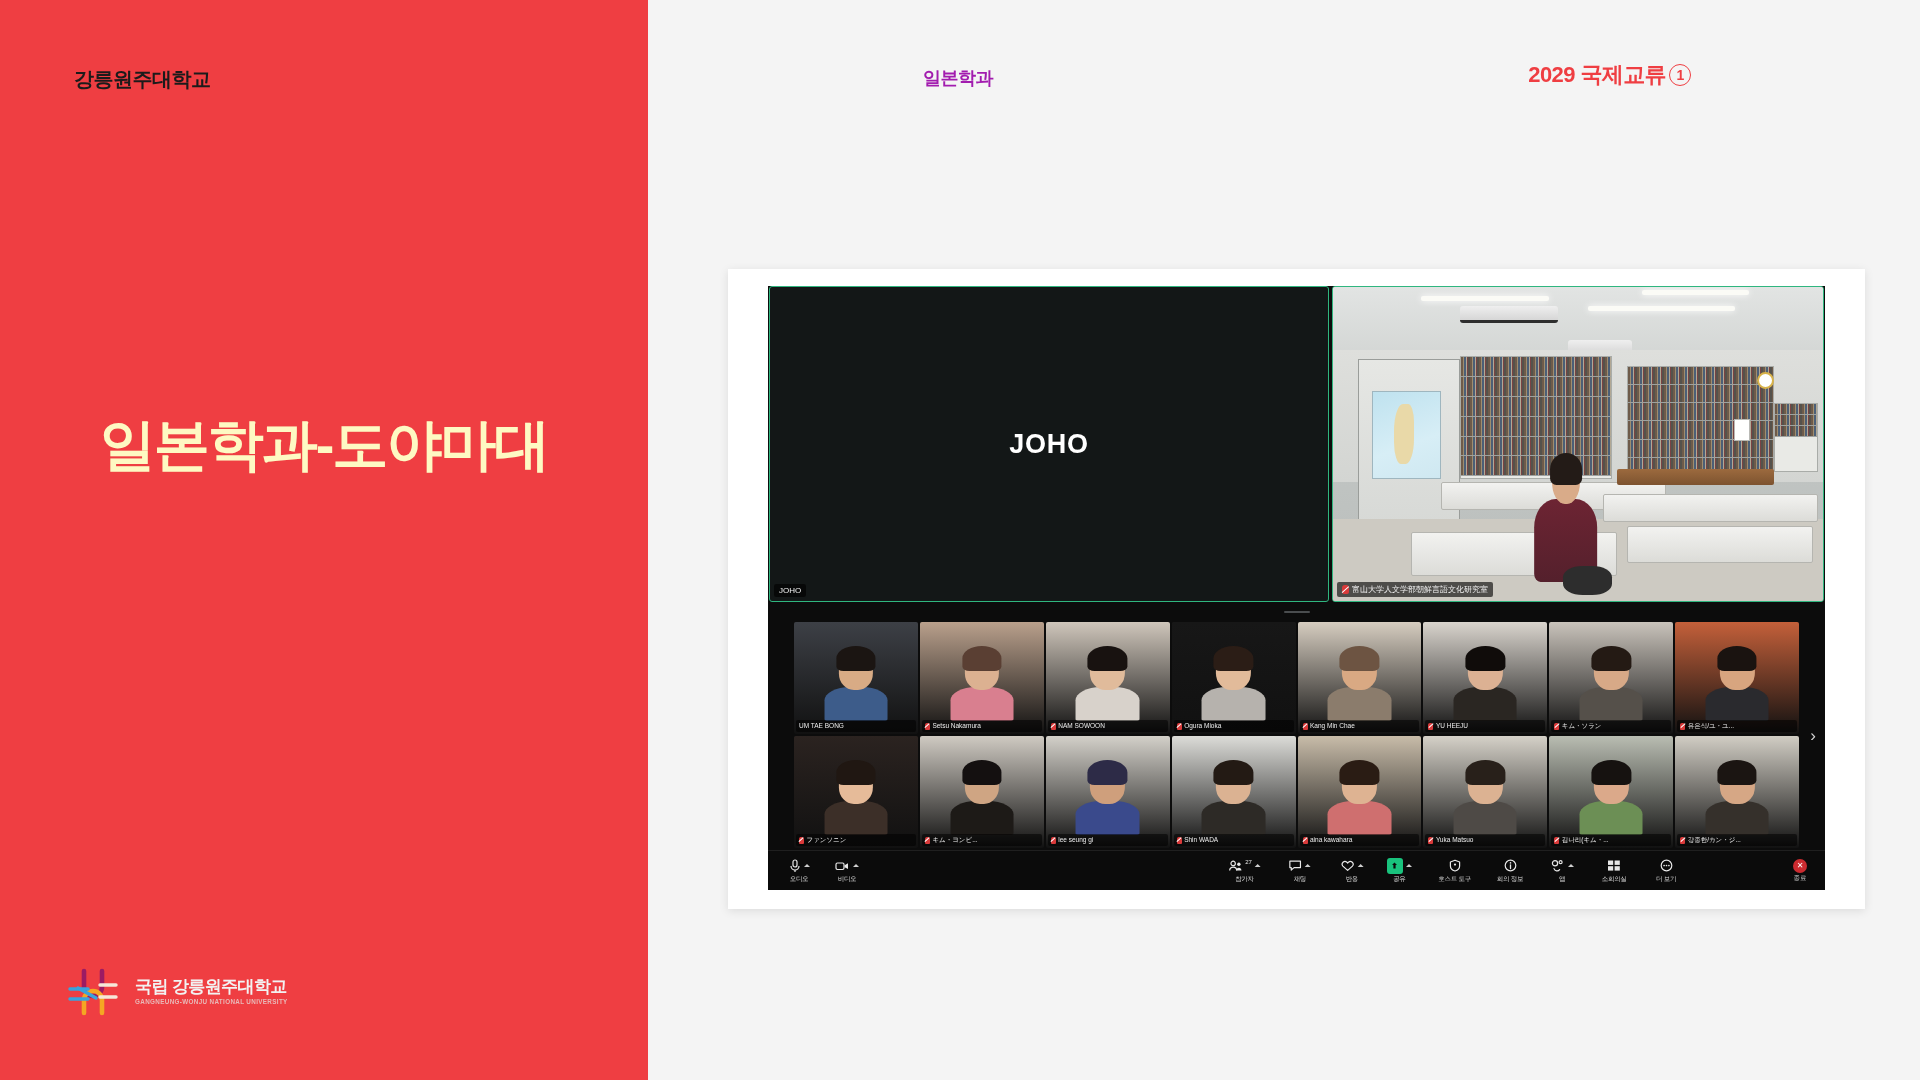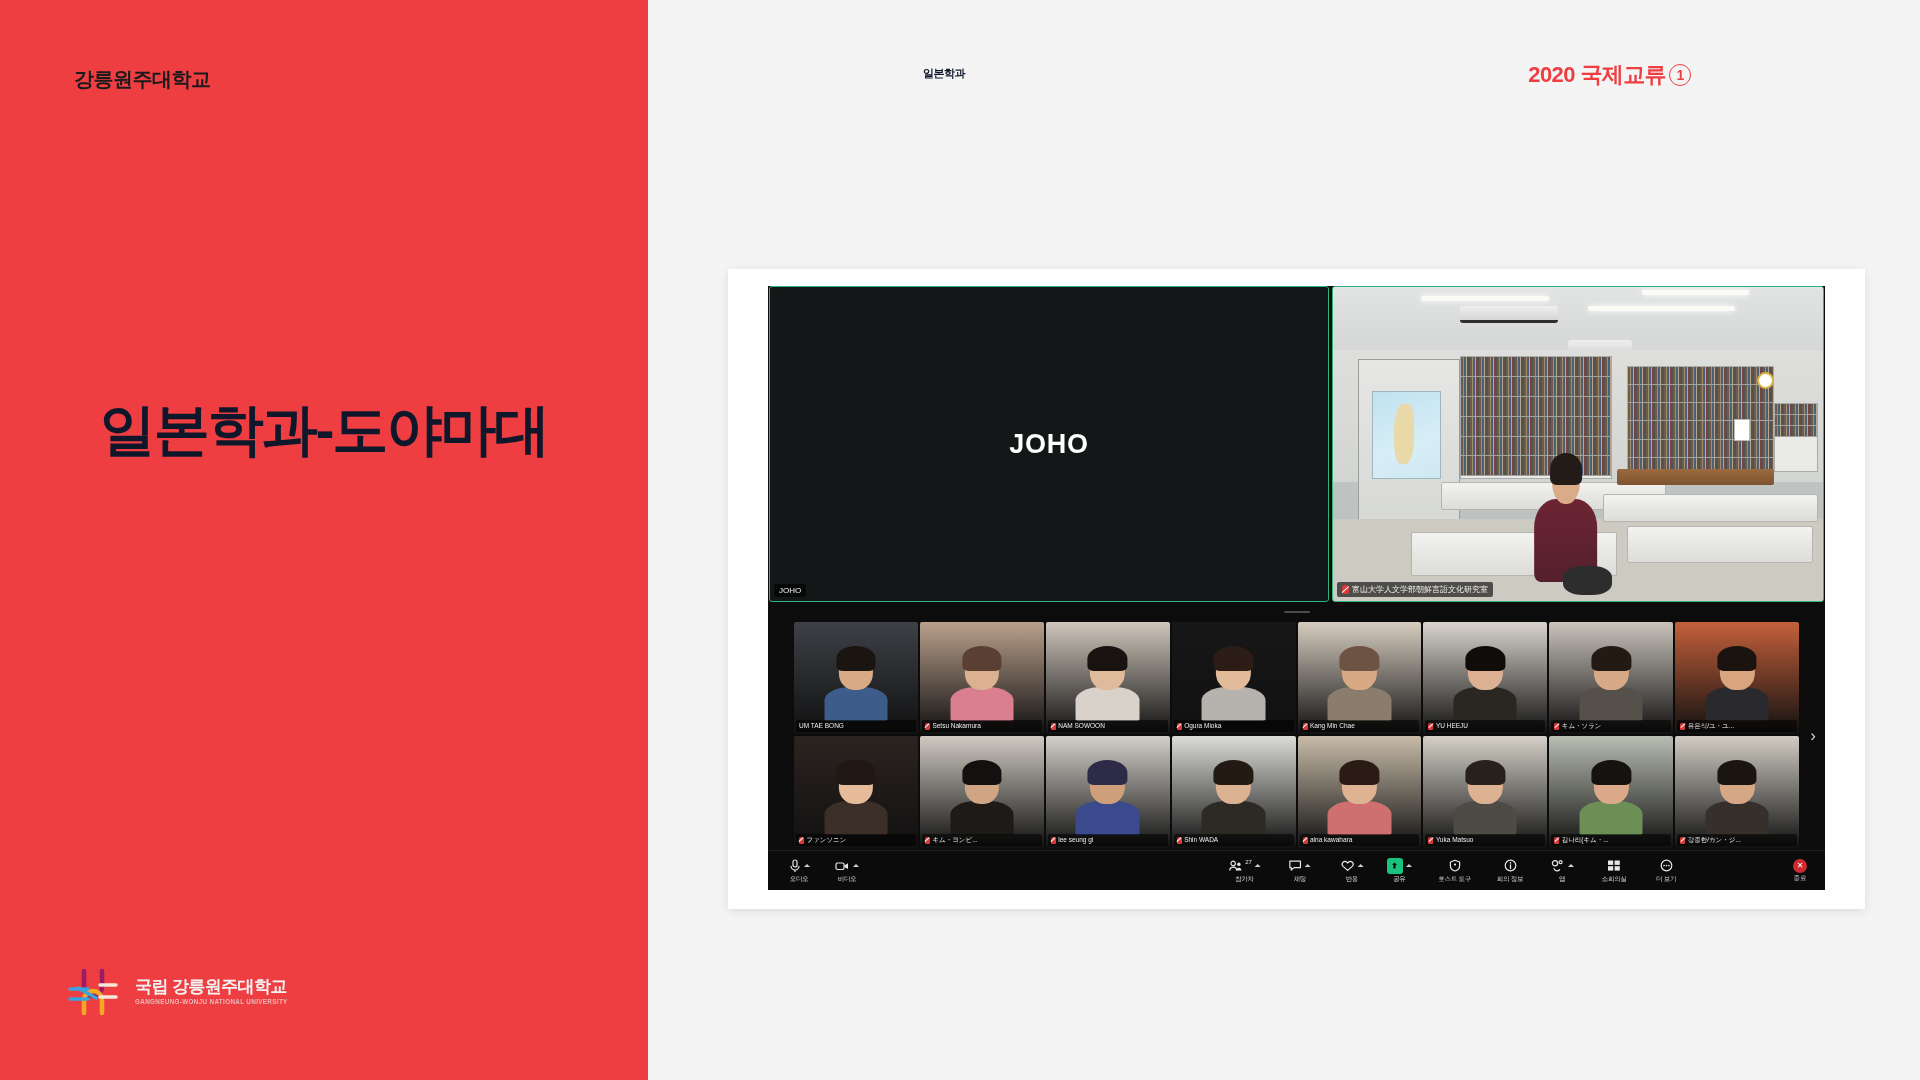--- a/index.html
+++ b/index.html
@@ -14,22 +14,22 @@
   
   .left-panel {
     position:absolute; left:0; top:0; width:648px; height:1080px;
     background:#ef3e42;
   }
   .univ-name {
     position:absolute; left:74px; top:66px;
     font-size:20px; font-weight:700; color:#1b1b1b; letter-spacing:-0.5px;
   }
   .slide-title {
-    position:absolute; left:0; top:394px; width:648px;
-    text-align:center; color:#0f172a;
+    position:absolute; left:0; top:409px; width:648px;
+    text-align:center; color:#fef9c3;
     font-size:56px; font-weight:800; line-height:1.28;
     letter-spacing:-2px;
   }
   .slide-title .tline { display:block; white-space:nowrap; }
 
   
   .logo-wrap {
     position:absolute; left:62px; bottom:57px;
     display:flex; align-items:center; gap:11px;
   }
@@ -39,21 +39,21 @@
     font-size:17px; font-weight:800; color:#f2f2f2; letter-spacing:-0.6px; line-height:1.1;
   }
   .logo-en {
     font-size:6.3px; font-weight:700; color:#e8b9b8; letter-spacing:0.35px;
     line-height:1.1; margin-top:2px;
   }
 
   
   .dept-label {
     position:absolute; left:923px; top:66px;
-    font-size:11px; font-weight:700; color:#0f172a; letter-spacing:-0.5px;
+    font-size:18px; font-weight:700; color:#a21caf; letter-spacing:-0.5px;
   }
   .series-label {
     position:absolute; right:53px; top:60px;
     font-size:22px; font-weight:700; color:#ef3e42; letter-spacing:-0.6px;
     white-space:nowrap;
   }
   .series-label .circled {
     display:inline-block; width:22px; height:22px; line-height:20px;
     border:1.6px solid #ef3e42; border-radius:50%;
     text-align:center; font-size:14px; font-weight:700;
@@ -316,21 +316,21 @@
       </div>
       <div class="logo-text">
         <span class="logo-ko">국립 강릉원주대학교</span>
         <span class="logo-en">GANGNEUNG-WONJU NATIONAL UNIVERSITY</span>
       </div>
     </div>
   </div>
 
   <div class="dept-label">일본학과</div>
   <div class="series-label">
-    <span>2020 국제교류</span><span class="circled">1</span>
+    <span>2029 국제교류</span><span class="circled">1</span>
   </div>
 
   <div class="shot-card">
     <div class="zoom-app">
 
 
       <div class="stage">
 
         <div class="share-pane">
           <div class="share-title">JOHO</div>

